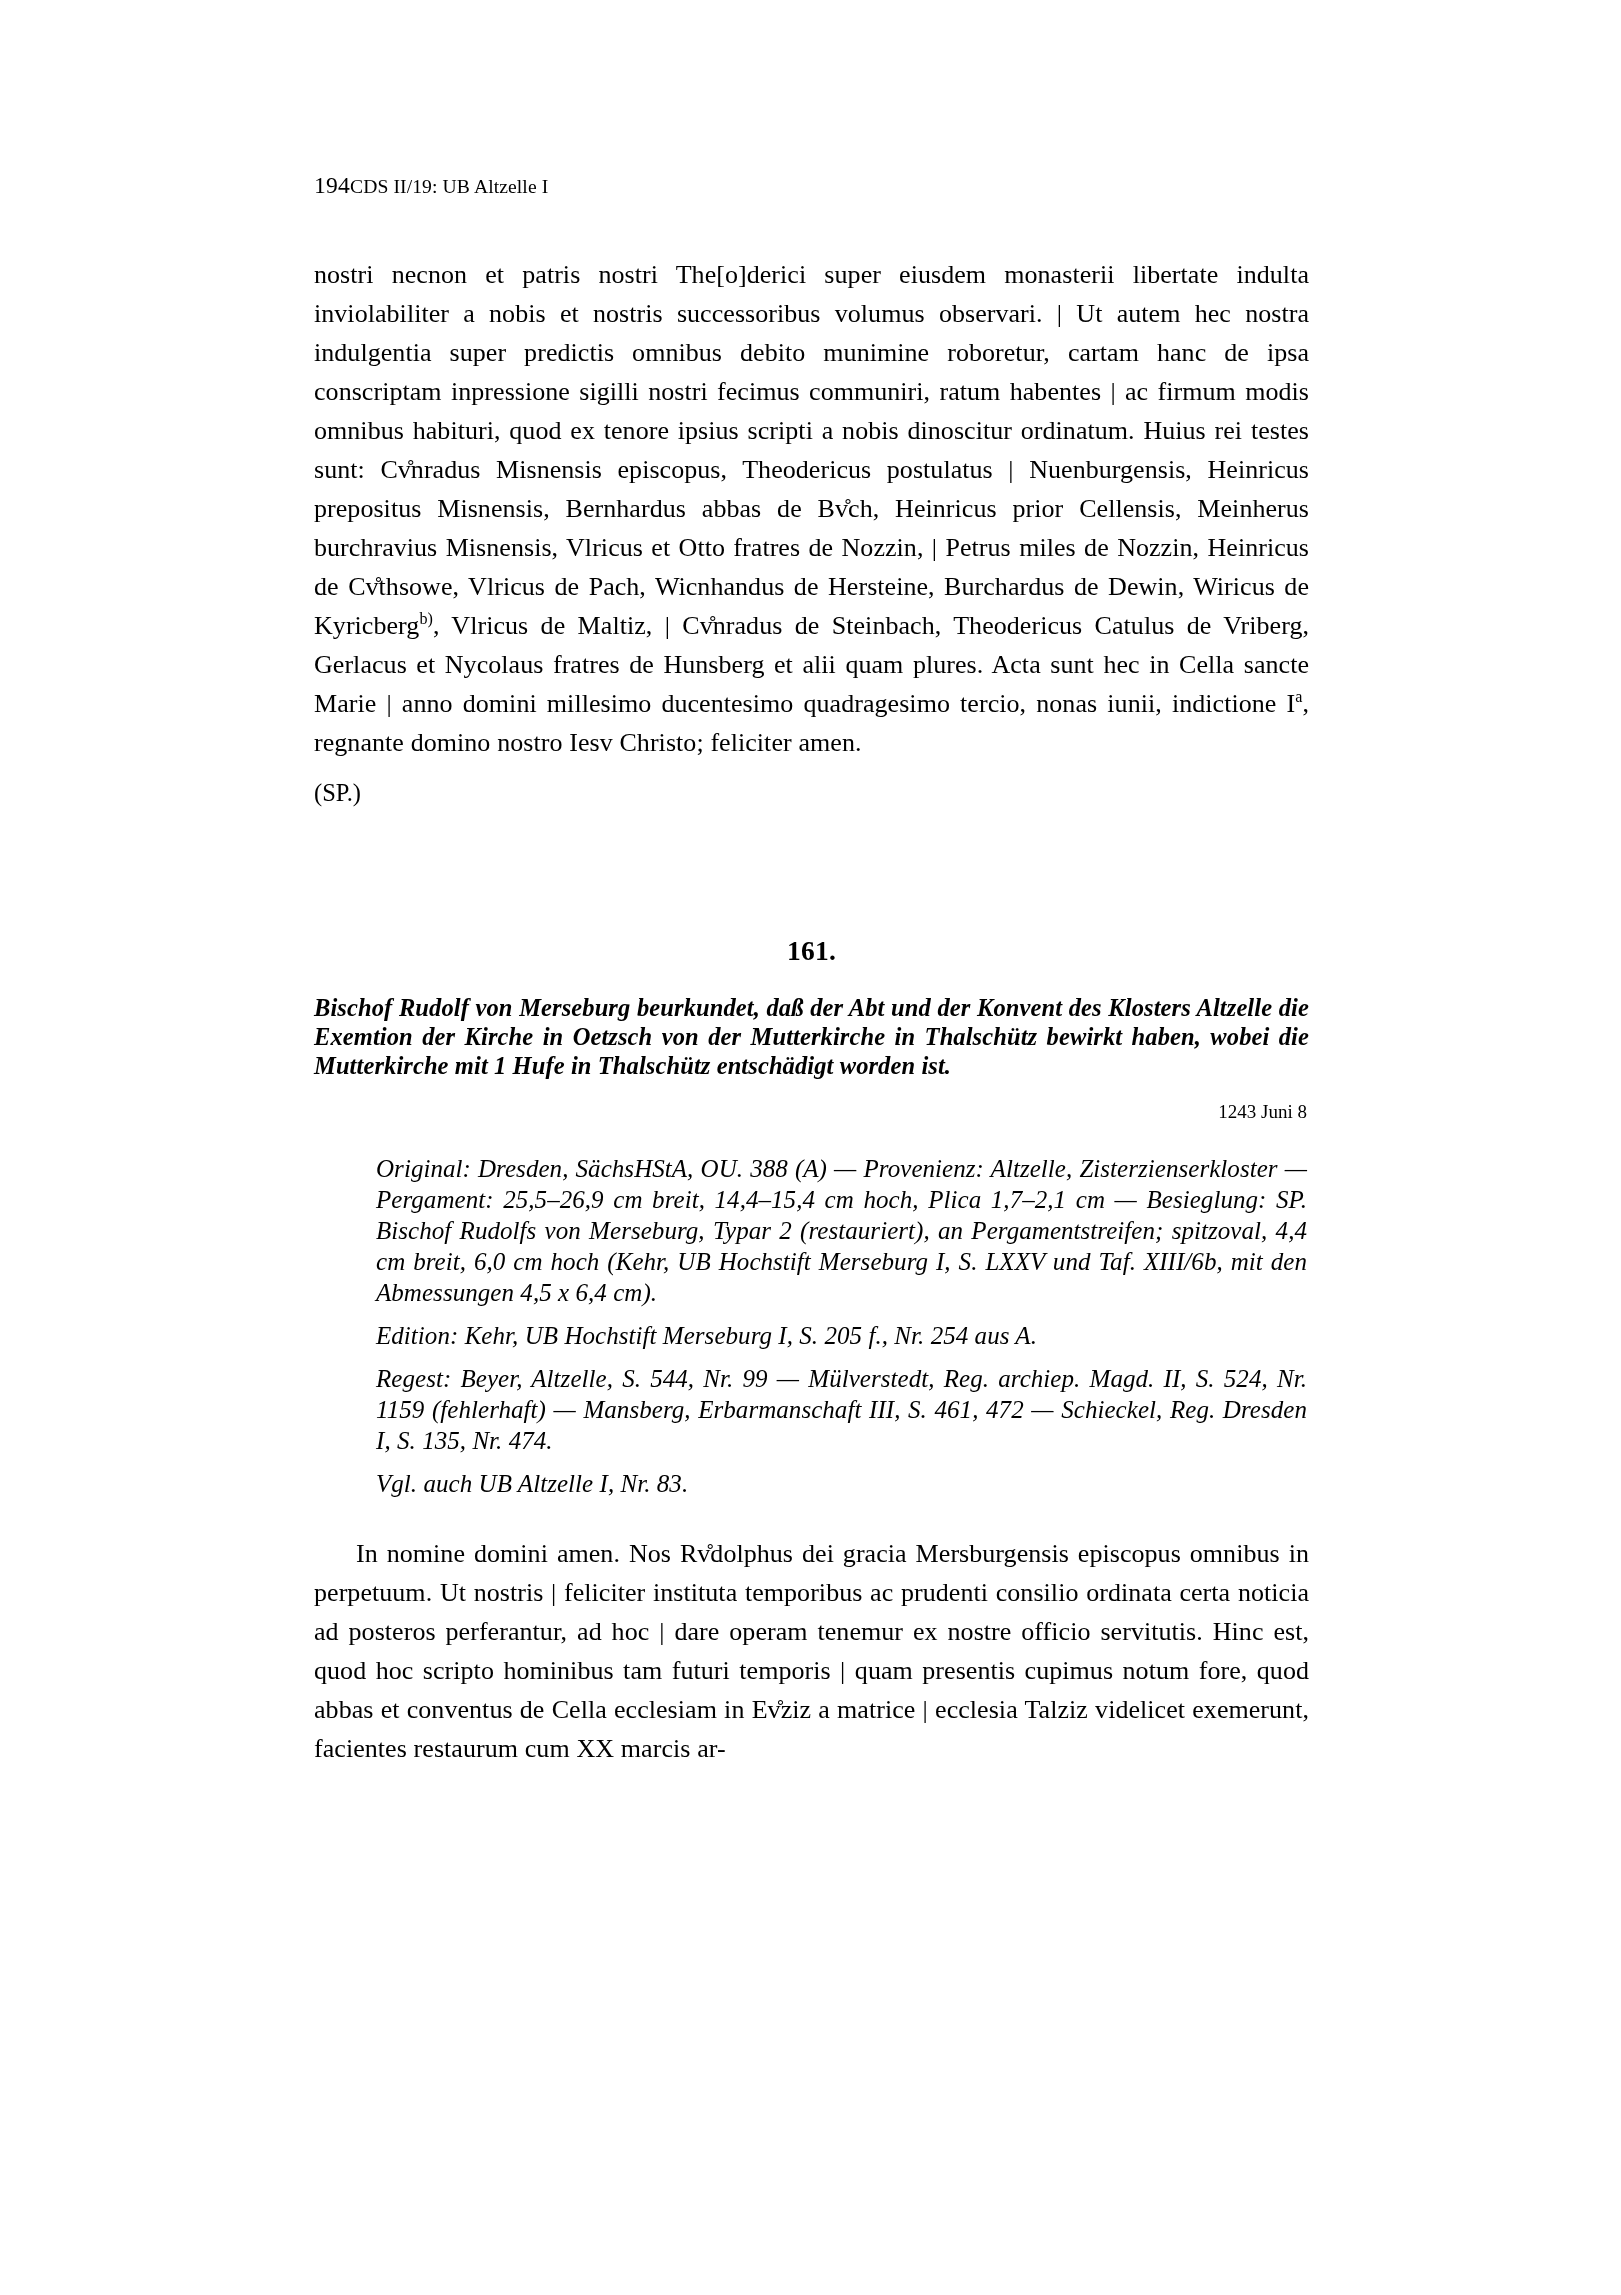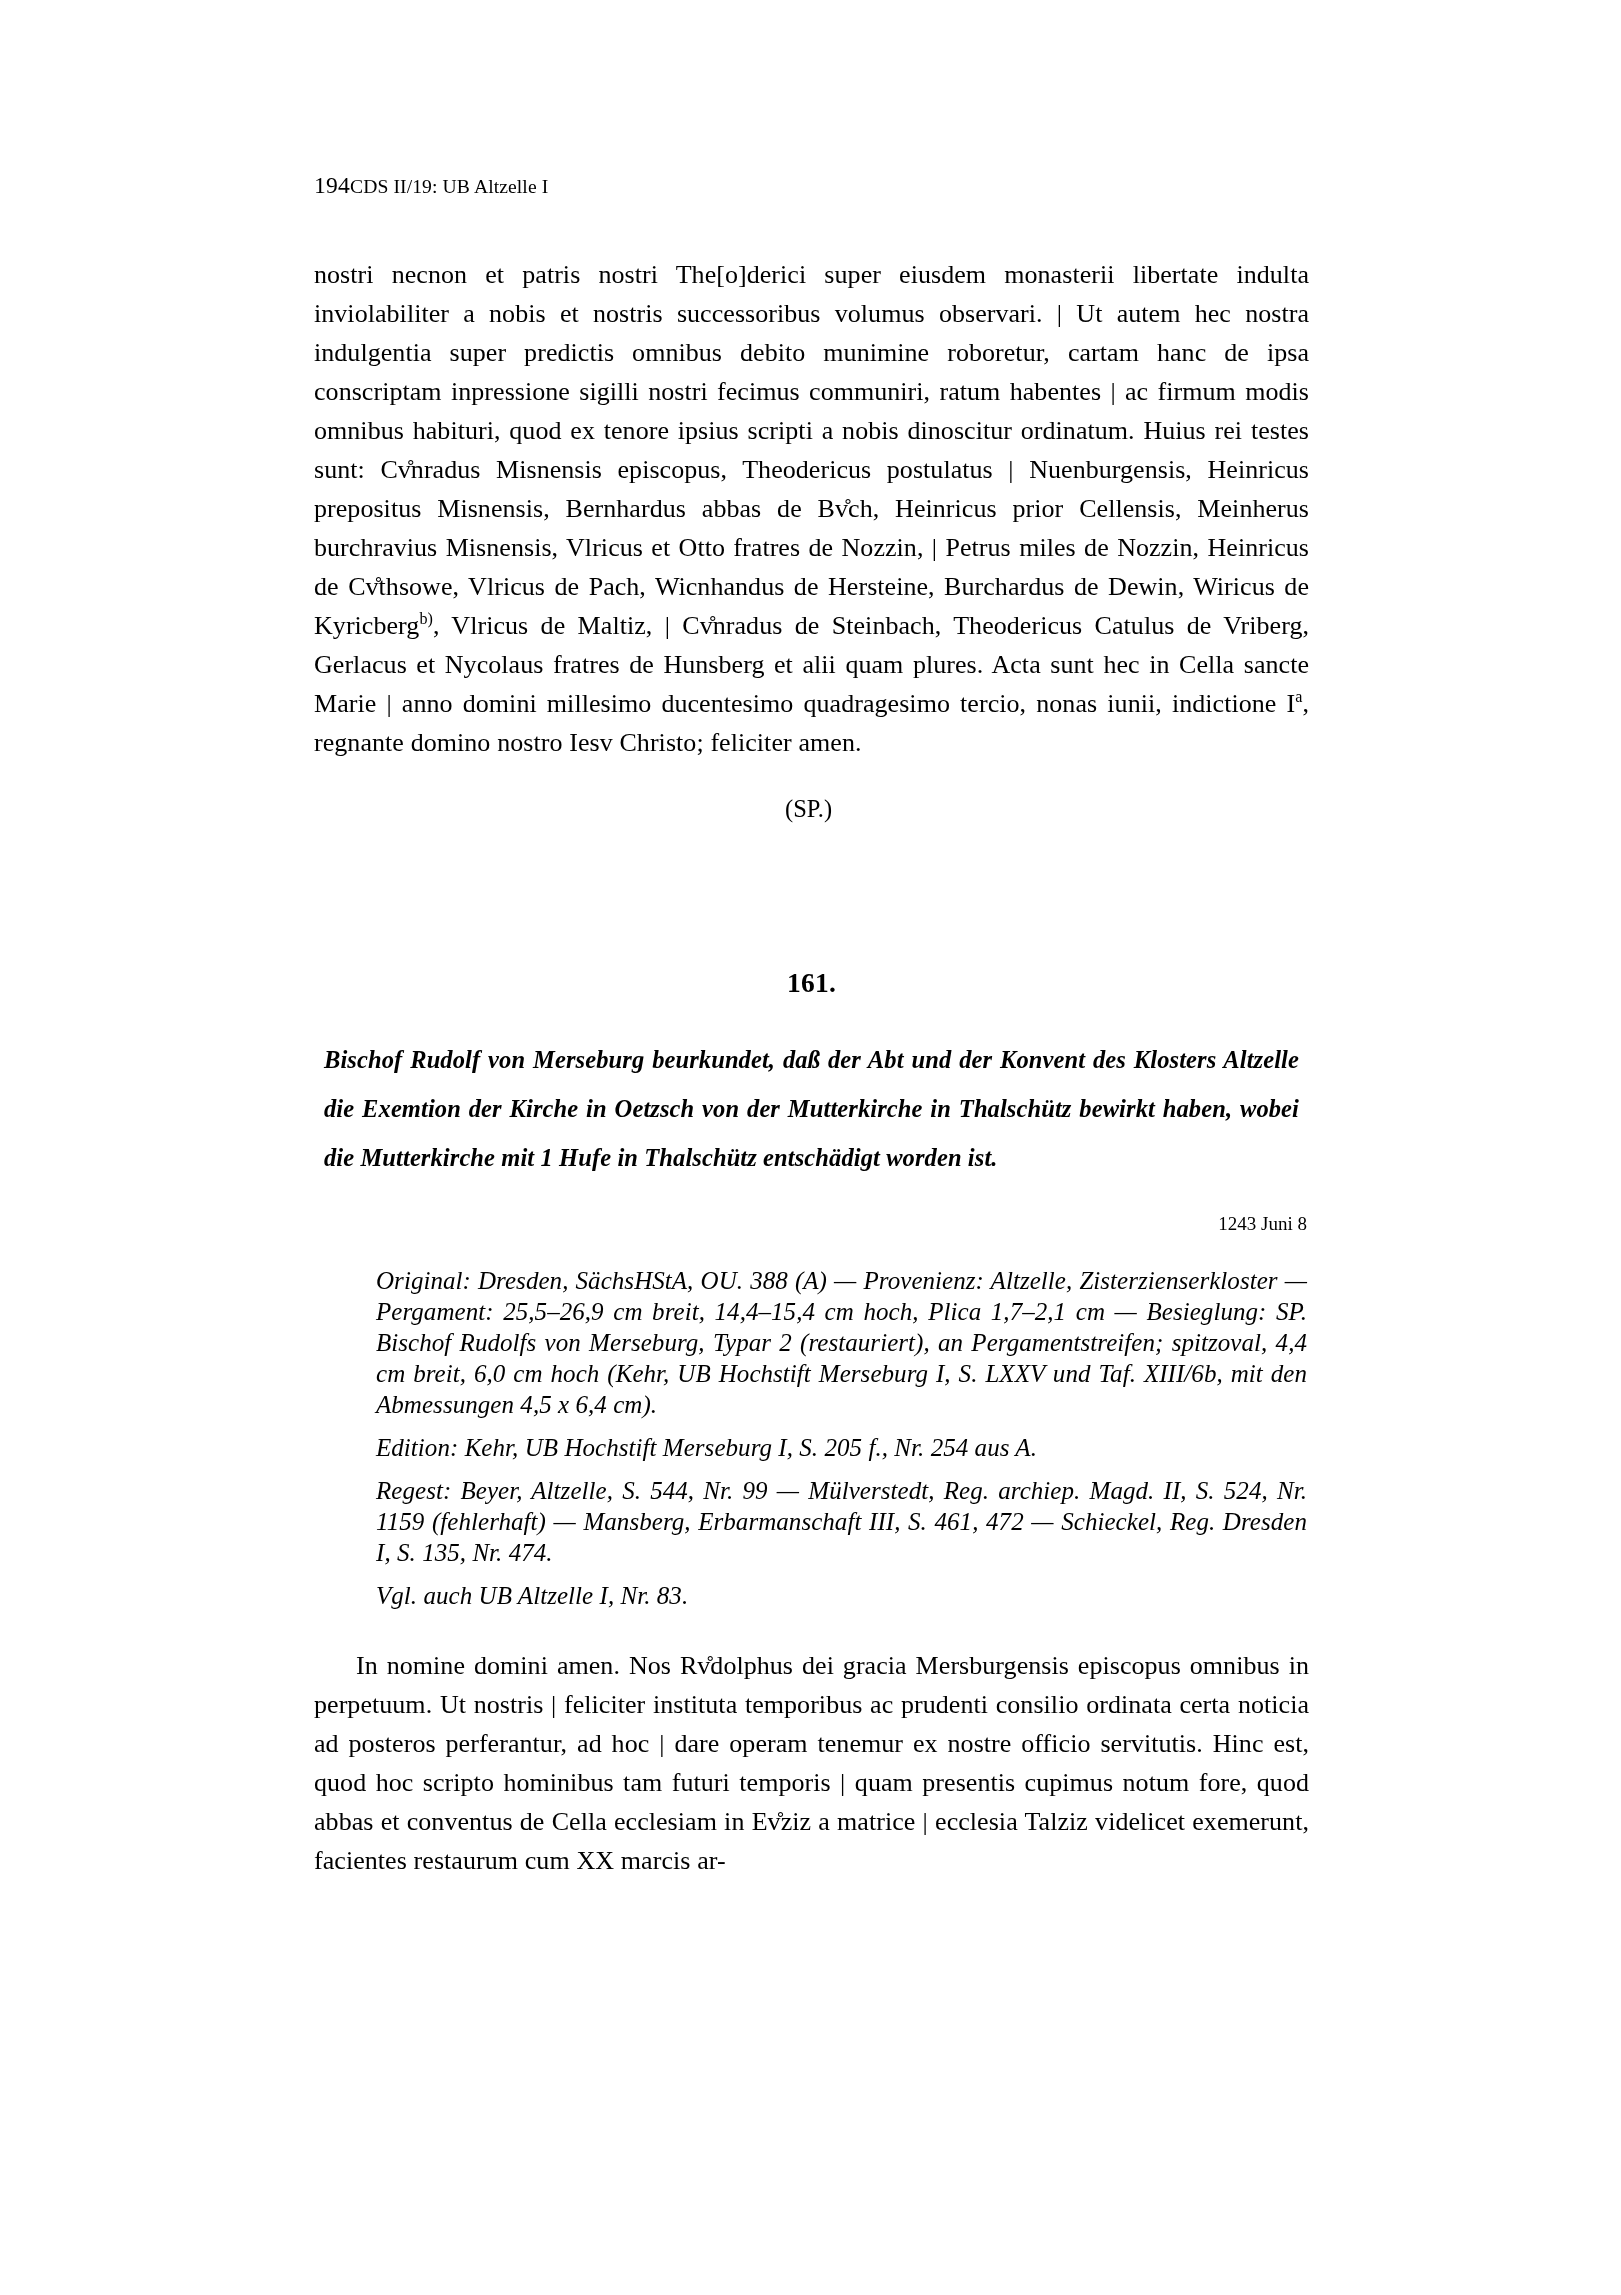--- a/index.html
+++ b/index.html
@@ -58,47 +58,46 @@
     text-align-last: left;
     letter-spacing: 0.05px;
     word-spacing: 0.2px;
     hyphens: manual;
   }
   p.body-text.indent-first {
     text-indent: 42px;
   }
 
   .sp-line {
-    margin: 16px;
+    margin: 0;
     font-size: 24.5px;
     line-height: 39px;
-    text-align: center;
     padding-top: 10.8px;
     padding-right: 5.9px;
   }
 
   
   .doc-number {
     margin: 0;
     padding-top: 124px;
     text-align: center;
     font-size: 27.5px;
     font-weight: bold;
     line-height: 1.1;
     letter-spacing: 0.2px;
   }
 
   
   .regest-title {
-    margin: 10px;
+    margin: 0;
     padding-top: 26.5px;
     font-size: 24.5px;
     font-weight: bold;
     font-style: italic;
-    line-height: 49px;
+    line-height: 29px;
     text-align: justify;
     text-align-last: left;
     letter-spacing: 0.1px;
   }
 
   
   .date-line {
     margin: 0;
     padding-top: 21.6px;
     text-align: right;

